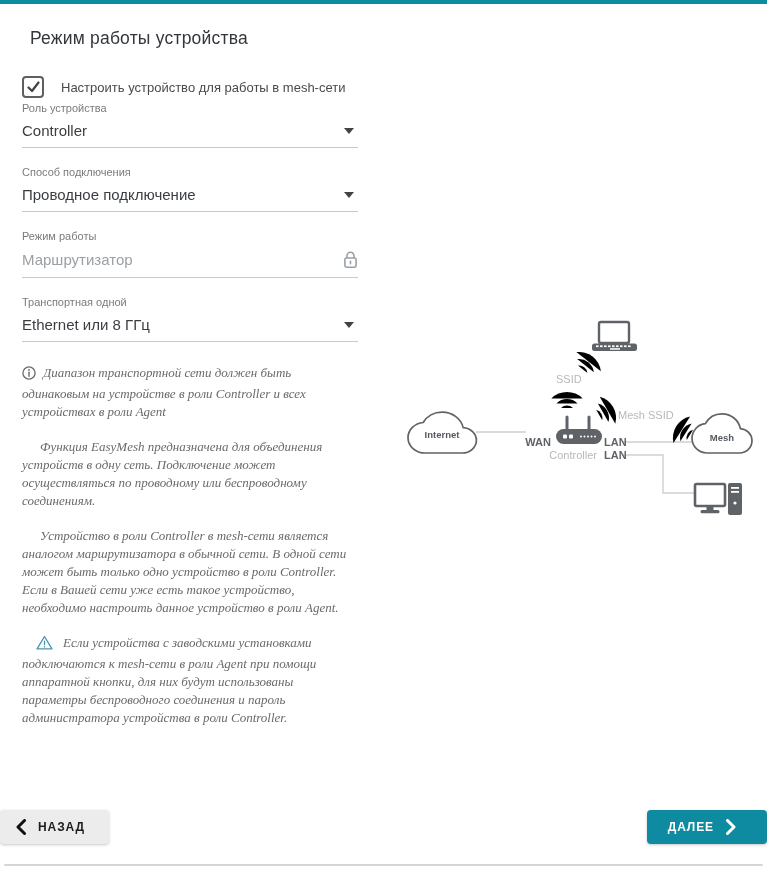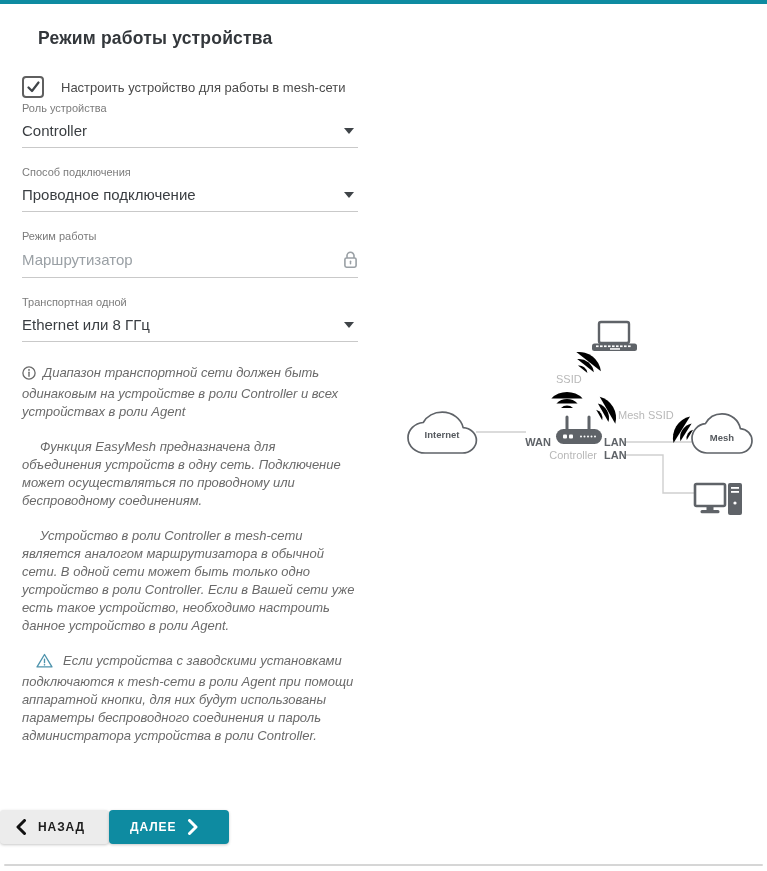--- a/index.html
+++ b/index.html
@@ -2,45 +2,45 @@
 <html><head>
 <meta charset="utf-8">
 <style>
   html,body{margin:0;padding:0;background:#fff;}
   body{width:767px;height:871px;overflow:hidden;font-family:"Liberation Sans","DejaVu Sans",sans-serif;}
   .card{position:relative;width:767px;height:871px;background:#fff;}
   .topbar{position:absolute;top:0;left:0;right:0;height:4px;background:#0e8ba1;}
   .bottom-edge{position:absolute;left:4px;right:4px;top:864px;height:2px;background:#cfcfcf;border-radius:2px;opacity:.85;}
 
   .left{position:absolute;left:22px;top:0;width:336px;}
-  .page-title{margin:28px 16px 0;font-size:17.5px;font-weight:700;color:#33373b;letter-spacing:.2px;}
+  .page-title{margin:28px 8px 0;font-size:17.5px;font-weight:400;color:#33373b;letter-spacing:.2px;}
 
   .checkbox-row{display:flex;align-items:center;gap:17px;margin-top:27px;cursor:pointer;}
   .checkbox{width:18px;height:18px;min-width:18px;border:2px solid #5f5f5f;border-radius:4px;background:#fff;
             display:flex;align-items:center;justify-content:center;}
   .checkbox-label{font-size:13px;color:#4a4a4a;}
 
   .fields{margin-top:4px;}
   .field{margin-bottom:18px;}
   .field-label{font-size:11px;color:#7b7b7b;margin-bottom:8px;}
   .field-control{display:flex;align-items:center;justify-content:space-between;
                  border-bottom:1px solid #c9c9c9;padding-bottom:8px;cursor:pointer;}
   .field-value{font-size:15px;color:#3a3e42;}
   .field.disabled .field-control{cursor:default;}
   .field.disabled .field-value{color:#9aa0a5;}
   .caret{width:0;height:0;border-left:5.5px solid transparent;border-right:5.5px solid transparent;
          border-top:6px solid #3f4448;margin-right:4px;}
 
   .notes{margin-top:22px;}
-  .note{font-style:italic;font-size:13px;line-height:18px;color:#6a6a6a;margin:0 0 17px;}
+  .note{font-style:italic;font-size:13px;line-height:18px;color:#6a6a6a;margin:0 0 17px;font-family:Liberation Serif, serif;}
   .note.indent{text-indent:18px;}
   .inline-icon{display:inline-block;vertical-align:-3px;margin-right:7px;font-style:normal;}
   .warn-icon{margin-left:14px;margin-right:10px;vertical-align:-3px;}
 
-  .buttons{position:absolute;top:810px;left:0;width:100%;display:flex;justify-content:flex-start;align-items:center;}
+  .buttons{position:absolute;top:810px;left:0;width:100%;display:flex;justify-content:space-between;align-items:center;}
   .btn{display:flex;align-items:center;gap:11px;height:34px;border:none;border-radius:4px;
        font-family:inherit;font-weight:700;font-size:12px;letter-spacing:.9px;cursor:pointer;
        box-shadow:0 1px 3px rgba(0,0,0,.22);}
   .btn-back{background:#ececec;color:#1d1d1d;padding:0 24px 0 15px;}
   .btn-next{background:#0e8ba1;color:#fff;padding:0 30px 0 21px;}
 
   .diagram{position:absolute;left:398px;top:295px;}
   .conn{stroke:#cfcfcf;stroke-width:1.4;fill:none;}
   .cloud{fill:#fff;stroke:#5f6368;stroke-width:1.7;stroke-linejoin:round;}
   text{font-family:"Liberation Sans","DejaVu Sans",sans-serif;}

